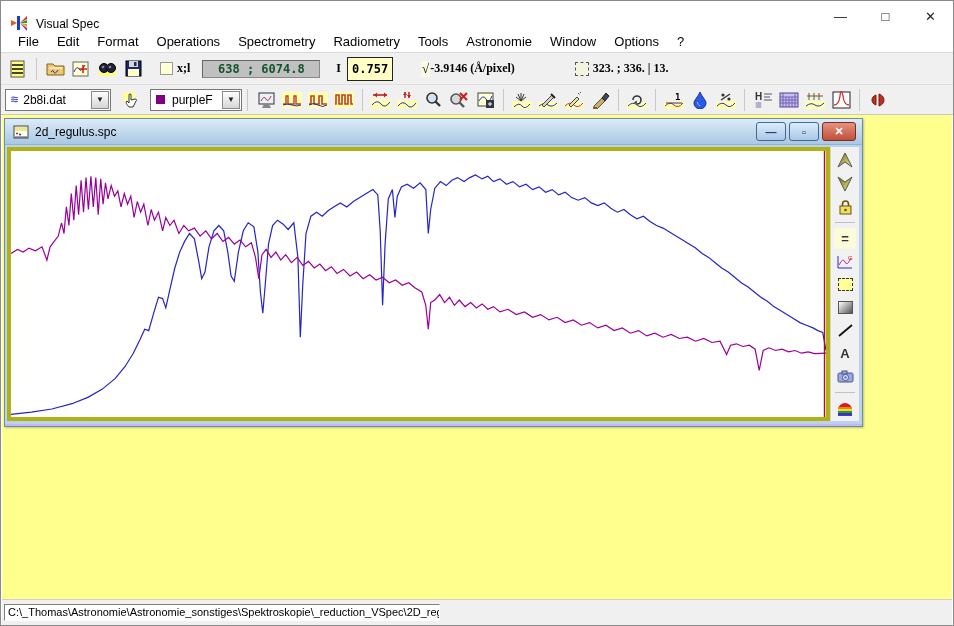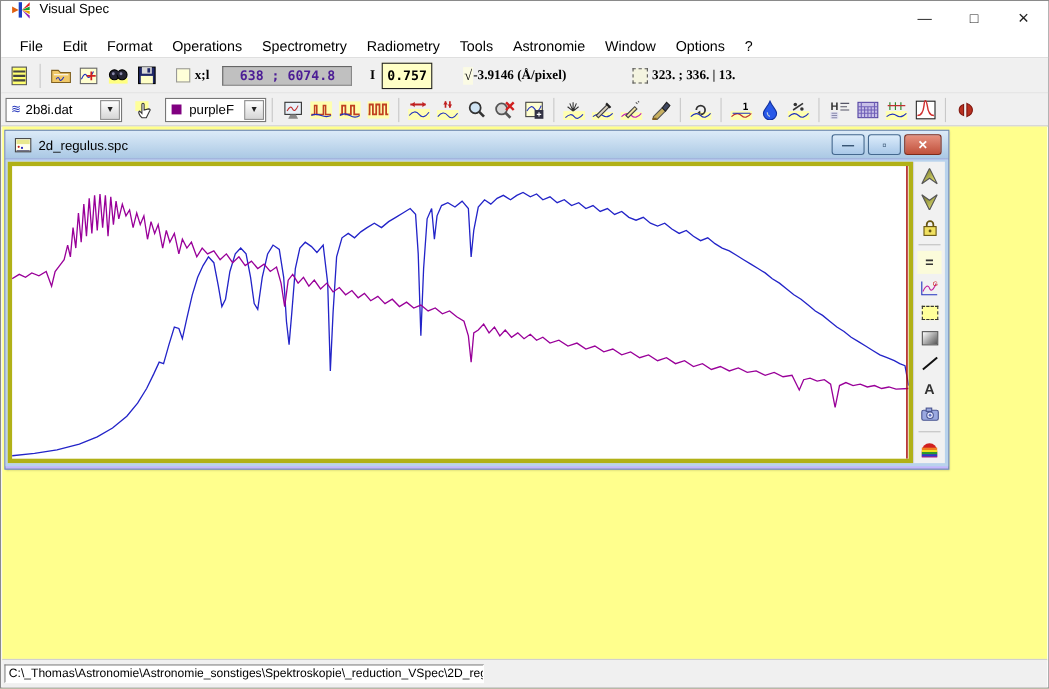--- a/index.html
+++ b/index.html
@@ -3,41 +3,41 @@
 <meta charset="utf-8">
 <style>
   * { margin:0; padding:0; box-sizing:border-box; }
   html,body { width:954px; height:626px; overflow:hidden; }
   body {
     font-family:"Liberation Sans", sans-serif;
     font-size:13px; color:#000; background:#fff;
     border:1px solid #8a8a8a; position:relative;
   }
   
-  .titlebar { height:30px; background:#fff; display:flex; align-items:flex-start; }
+  .titlebar { height:30px; background:#fff; display:flex; align-items:flex-end; }
   .titlebar .app-icon { width:18px; height:16px; margin-left:9px; }
   .titlebar .title-text { margin-left:8px; font-size:12px; }
   .win-controls { margin-left:auto; display:flex; height:100%; }
   .win-btn { width:45px; height:100%; display:flex; align-items:center; justify-content:center;
              font-size:13px; color:#222; cursor:default; }
   
   .menubar { height:22px; background:#fff; display:flex; align-items:center; padding-left:8px;
              border-bottom:1px solid #d8d8d8; }
   .menu-item { padding:2px 9px; font-size:13px; }
   
   .toolbar { background:#f0f0f0; display:flex; align-items:center; }
   .toolbar1 { height:32px; border-bottom:1px solid #e0e0e0; padding-left:4px; }
   .toolbar2 { height:30px; border-bottom:1px solid #c8c8c8; padding-left:4px; }
   .tb-icon { width:24px; height:24px; display:flex; align-items:center; justify-content:center;
              margin:0 1px; border:1px solid transparent; }
   .tb-sep { width:1px; height:22px; background:#c8c8c8; margin:0 5px; }
   .mono { font-family:Liberation Serif, serif; }
   .coord-field { background:#c0c0c0; border:1px solid #888; border-top-color:#666; border-left-color:#666;
                  width:118px; height:18px; font-family:"DejaVu Sans Mono",monospace; font-size:12px;
-                 font-weight:bold; color:#4c1d95; display:flex; align-items:center; justify-content:center; }
+                 font-weight:bold; color:#14532d; display:flex; align-items:center; justify-content:center; }
   .int-field { background:#ffffc6; border:1px solid #222; width:46px; height:24px;
                font-family:"DejaVu Sans Mono",monospace; font-size:12px; font-weight:bold;
                display:flex; align-items:center; padding-left:4px; }
   .small-check { width:13px; height:13px; background:#ffffd8; border:1px solid #999; margin-right:4px; }
   .dashed-box { width:14px; height:14px; background:#f4f4e0; border:1px dashed #555; margin:0 4px 0 10px; }
   .combo { height:22px; background:#fff; border:1px solid #777; display:flex; align-items:center;
            font-size:12px; }
   .combo .combo-text { flex:1; padding-left:4px; white-space:nowrap; overflow:hidden; }
   .combo .combo-arrow { width:18px; height:18px; margin:1px; background:linear-gradient(#fefefe,#d6d6d6);
            border:1px solid #8a8a8a; display:flex; align-items:center; justify-content:center; font-size:8px; color:#222; }

